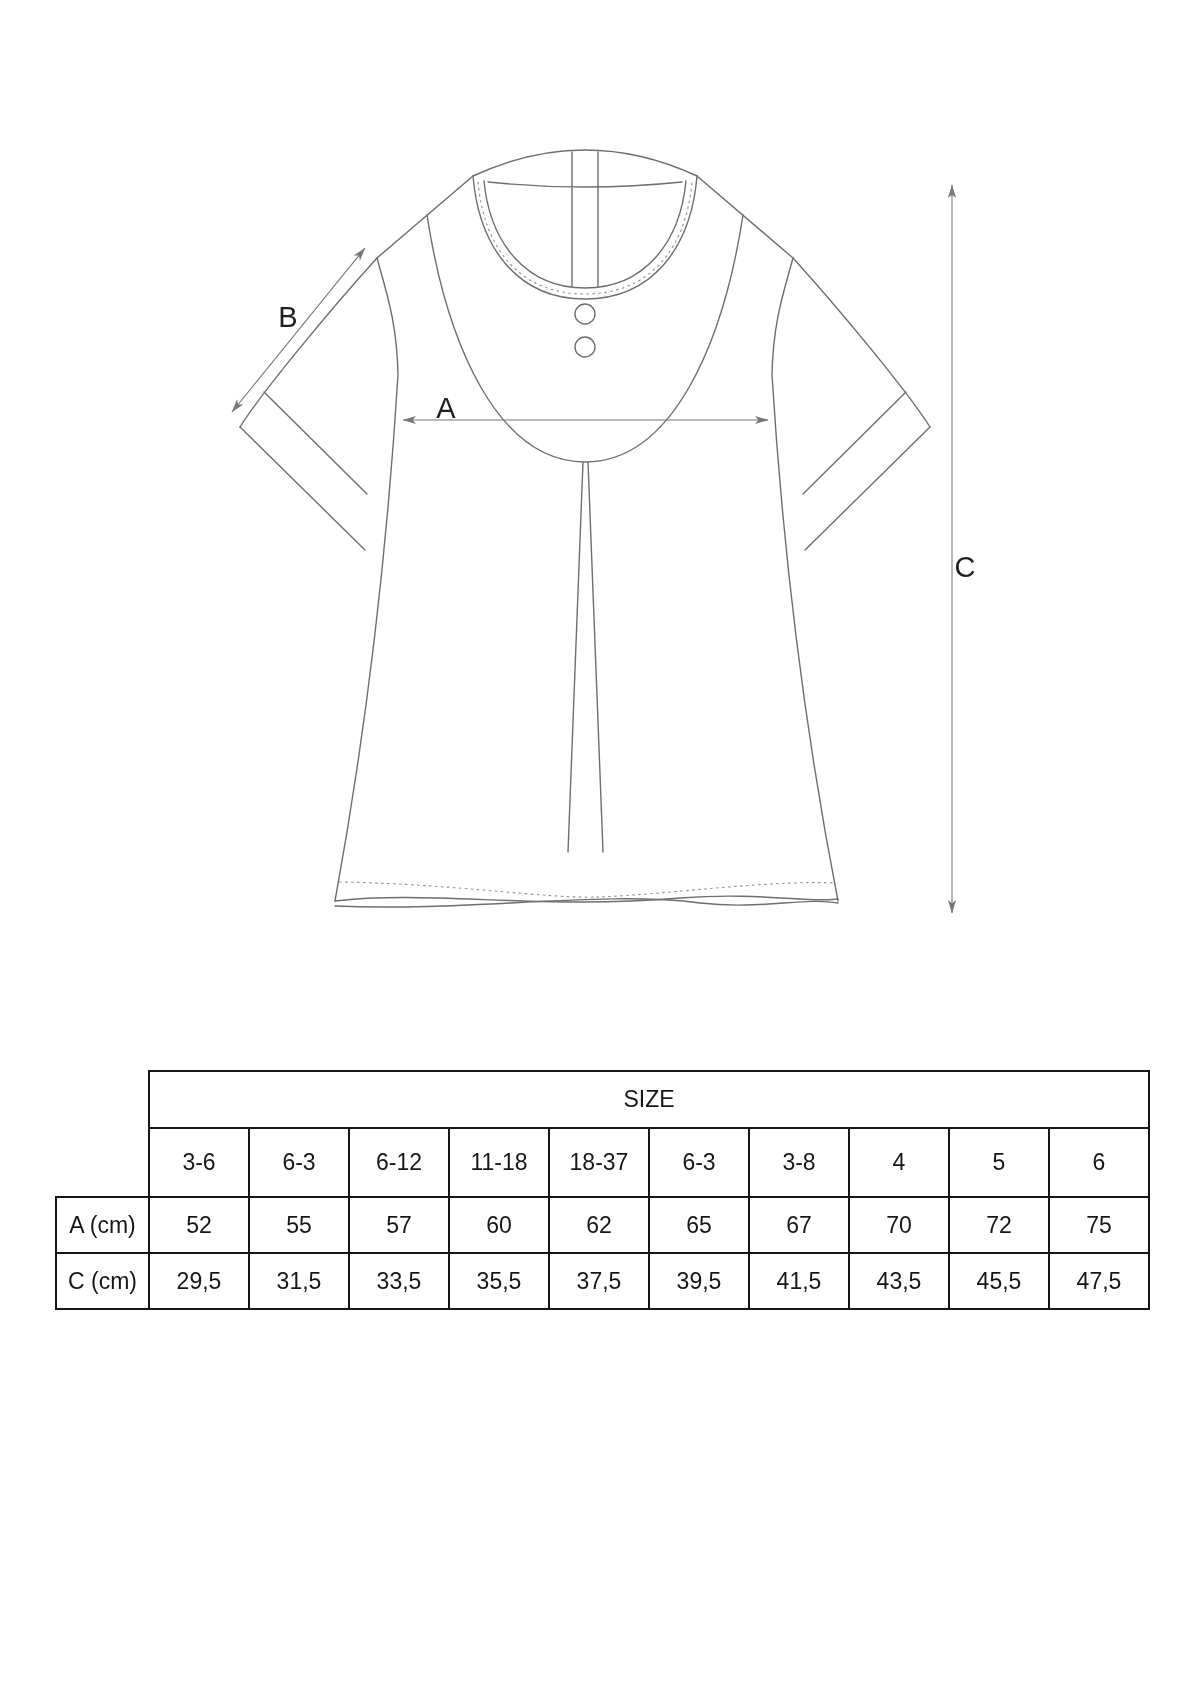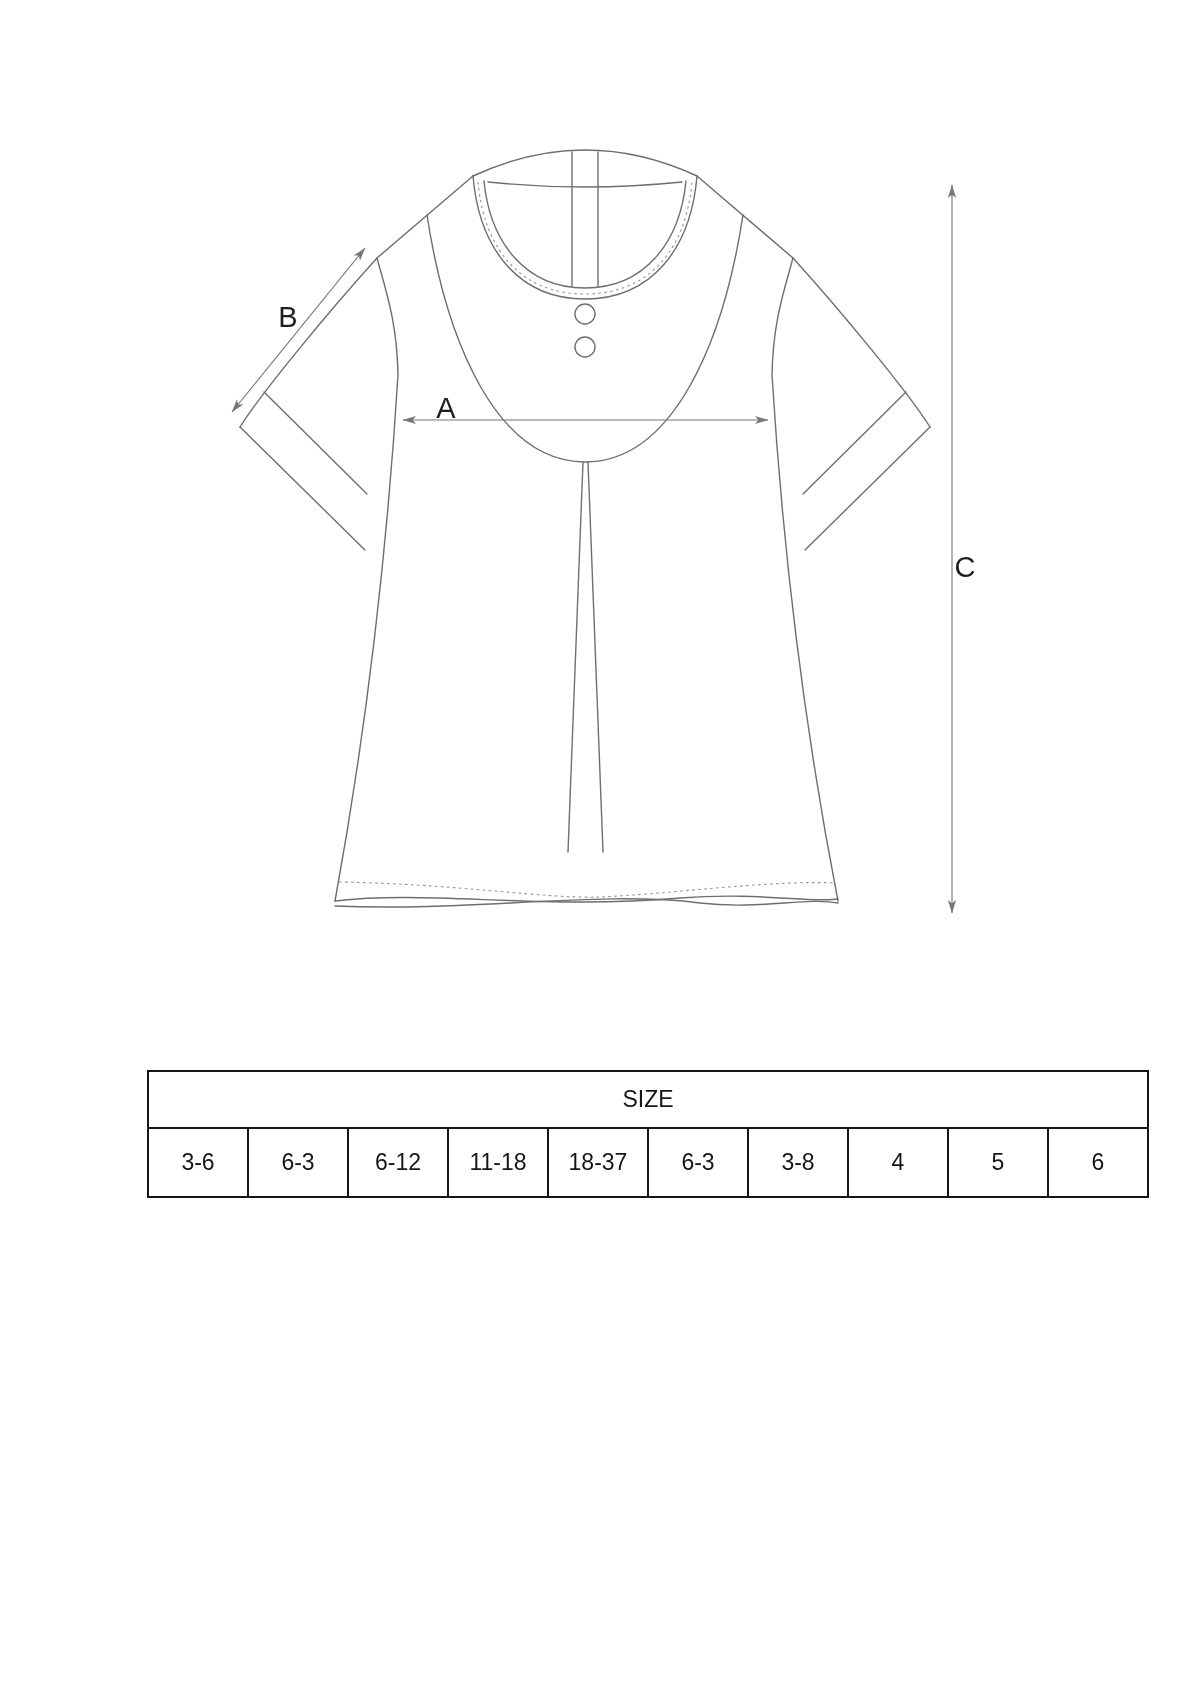--- a/index.html
+++ b/index.html
@@ -131,16 +131,42 @@
       <td>6-3</td>
       <td>6-12</td>
       <td>11-18</td>
       <td>18-37</td>
       <td>6-3</td>
       <td>3-8</td>
       <td>4</td>
       <td>5</td>
       <td>6</td>
     </tr>
+    <tr class="r-values">
+      <td>A (cm)</td>
+      <td>52</td>
+      <td>55</td>
+      <td>57</td>
+      <td>60</td>
+      <td>62</td>
+      <td>65</td>
+      <td>67</td>
+      <td>70</td>
+      <td>72</td>
+      <td>75</td>
+    </tr>
+    <tr class="r-values">
+      <td>C (cm)</td>
+      <td>29,5</td>
+      <td>31,5</td>
+      <td>33,5</td>
+      <td>35,5</td>
+      <td>37,5</td>
+      <td>39,5</td>
+      <td>41,5</td>
+      <td>43,5</td>
+      <td>45,5</td>
+      <td>47,5</td>
+    </tr>
   </tbody>
     </table>
 
 </div>
 
 </body></html>

